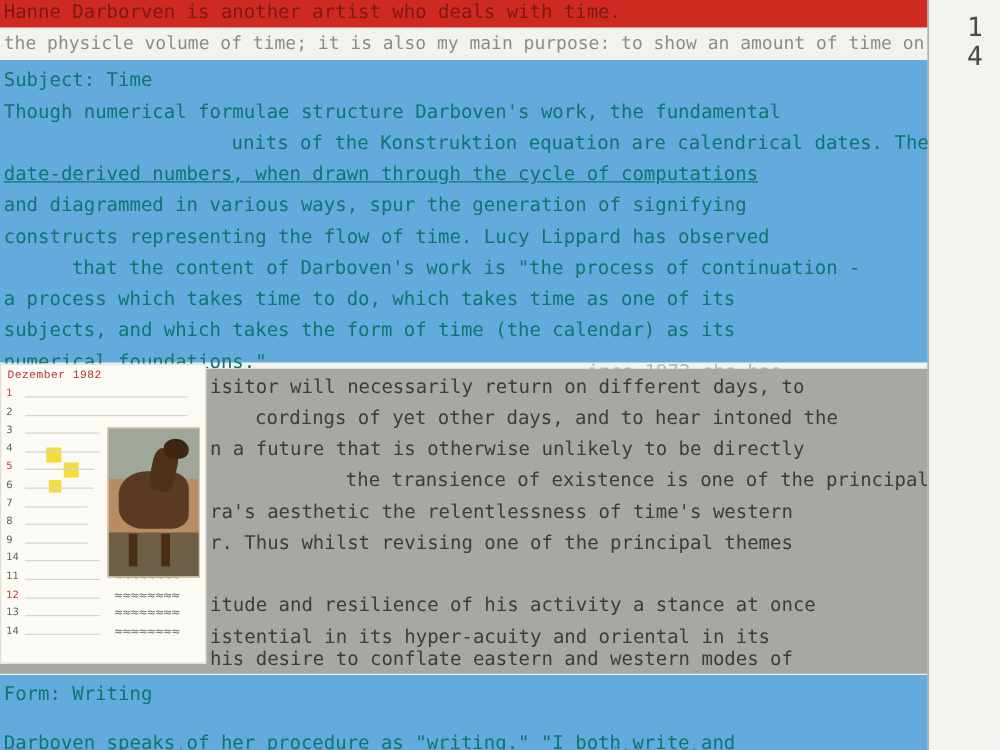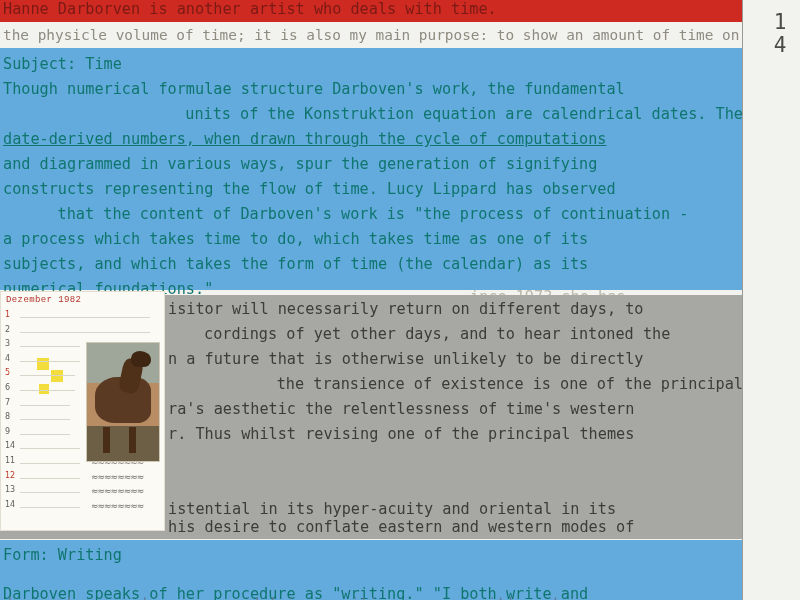--- a/index.html
+++ b/index.html
@@ -260,20 +260,21 @@
   <div class="ontext t-dark" style="top:252px;">subjects, and which takes the form of time (the calendar) as its</div>
   <div class="ontext t-dark" style="top:277px;">numerical foundations."</div>
 
   <div class="band band-gray" style="top:295px;height:244px;"></div>
   <div class="ontext t-ongray" style="top:297px;left:168px;width:575px;">isitor will necessarily return on different days, to</div>
   <div class="ontext t-ongray" style="top:322px;left:168px;width:575px;margin-left:36px;">cordings of yet other days, and to hear intoned the</div>
   <div class="ontext t-ongray" style="top:347px;left:168px;width:575px;">n a future that is otherwise unlikely to be directly</div>
   <div class="ontext t-ongray" style="top:372px;left:168px;width:575px;text-align:right;">the transience of existence is one of the principal</div>
   <div class="ontext t-ongray" style="top:397px;left:168px;width:575px;">ra's aesthetic the relentlessness of time's western</div>
   <div class="ontext t-ongray" style="top:422px;left:168px;width:575px;">r. Thus whilst revising one of the principal themes</div>
+  <div class="ontext t-ongray" style="top:472px;left:168px;width:575px;">itude and resilience of his activity a stance at once</div>
   <div class="ontext t-ongray" style="top:497px;left:168px;width:575px;">istential in its hyper-acuity and oriental in its</div>
   <div class="ontext t-ongray" style="top:515px;left:168px;width:575px;">his desire to conflate eastern and western modes of</div>
 
   <div class="band band-blue" style="top:540px;height:60px;"></div>
   <div class="ontext t-dark" style="top:543px;">Form: Writing</div>
   <div class="ontext t-dark" style="top:582px;">Darboven speaks of her procedure as "writing." "I both write and</div>
   <div class="ontext" style="top:592px;color:#5e7f99;">draw   because 'no more words' is a writing process  it's not a</div>
 
   <div id="figure">
     <div id="fig-title">Dezember 1982</div>

